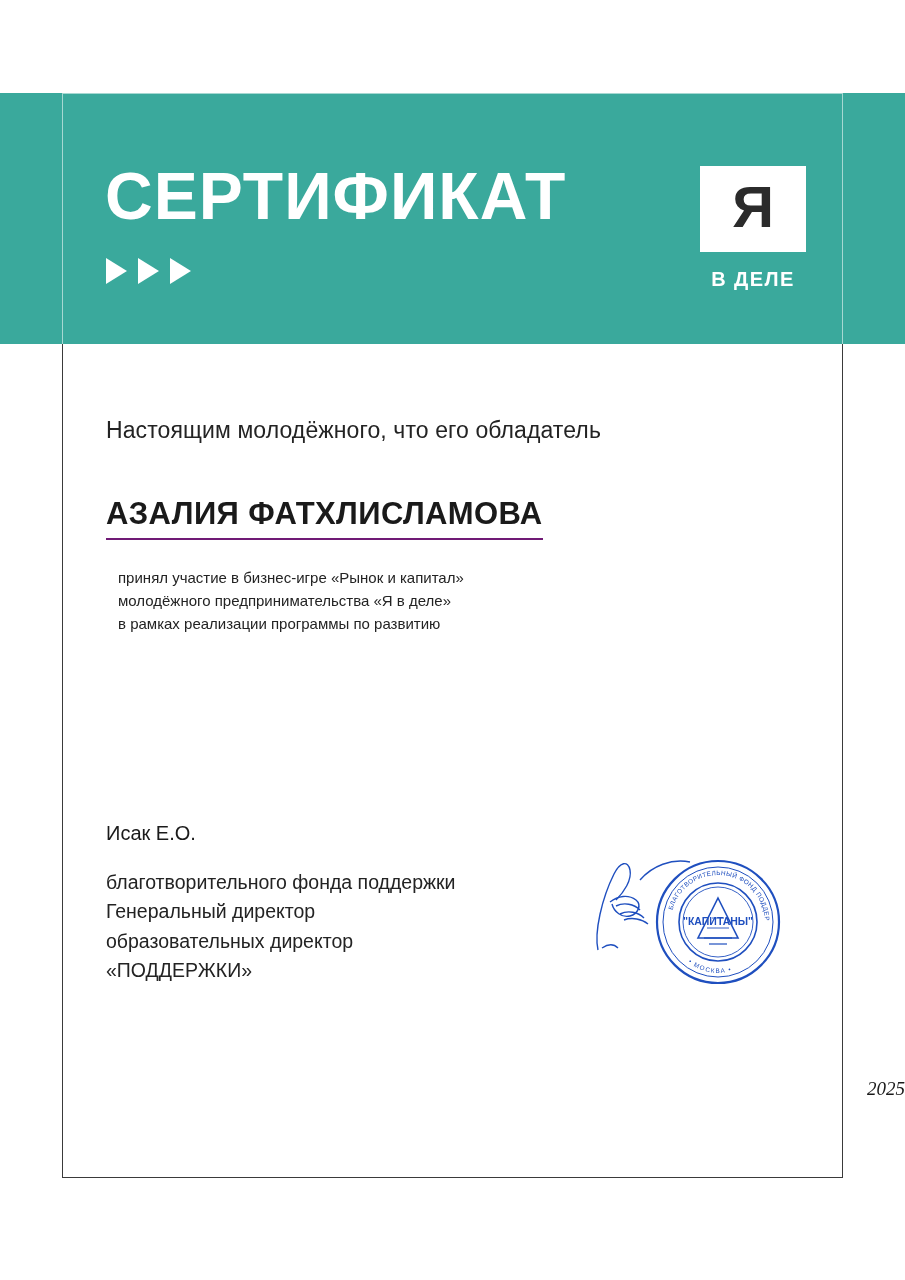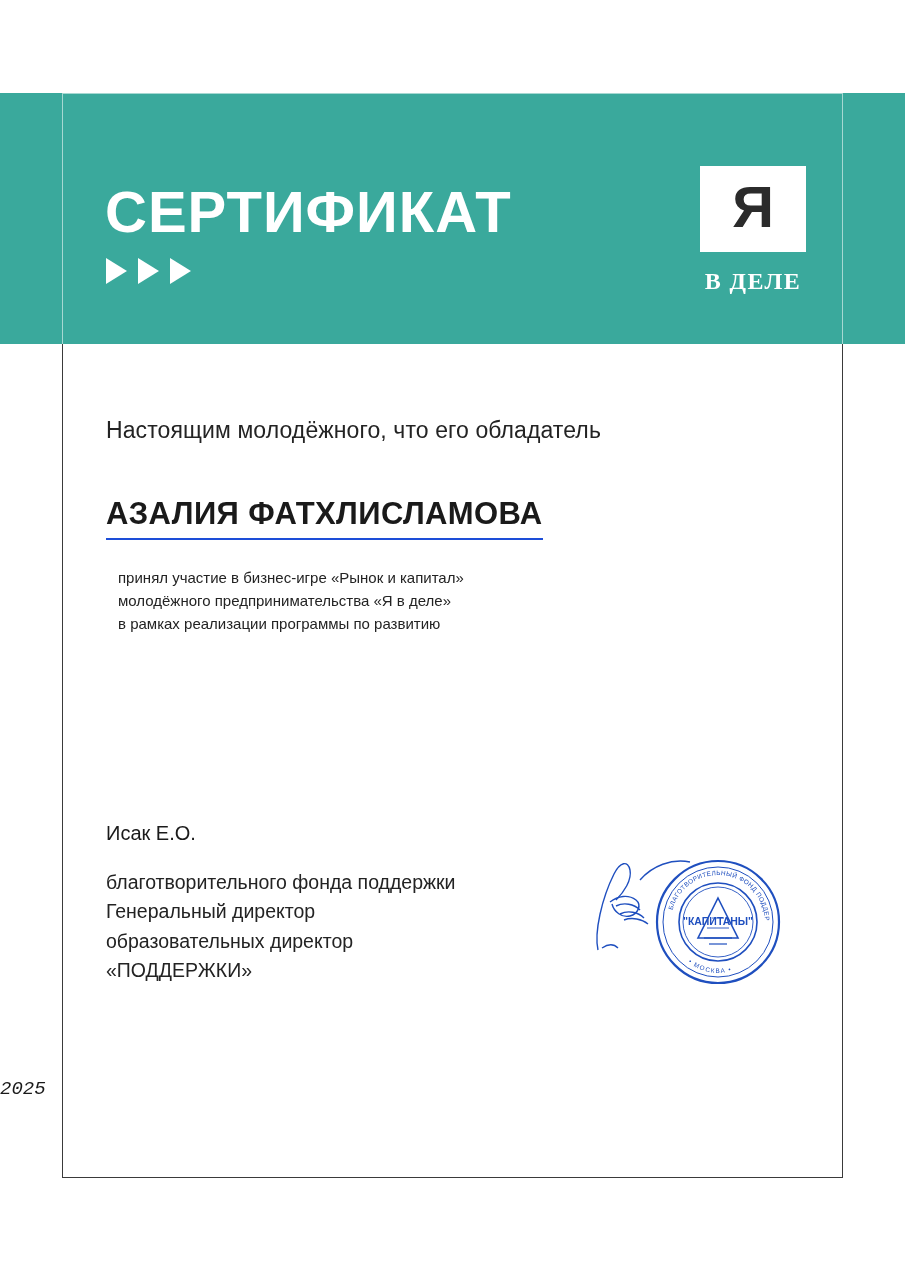--- a/index.html
+++ b/index.html
@@ -41,27 +41,26 @@
     width: 781px;
     height: 251px;
     border-left: 1px solid rgba(255,255,255,0.55);
     border-right: 1px solid rgba(255,255,255,0.55);
     border-top: 1px solid rgba(255,255,255,0.55);
   }
   .cert-title {
     position: absolute;
     left: 105px;
     top: 163px;
-    font-size: 58px;
+    font-size: 66px;
     font-weight: bold;
     letter-spacing: 1px;
     color: #ffffff;
     line-height: 1;
     font-family: "Liberation Sans", sans-serif;
-    margin-top: 20px;
   }
   .arrows {
     position: absolute;
     left: 106px;
     top: 258px;
     display: flex;
     gap: 11px;
     align-items: center;
   }
   .arrow {
@@ -90,43 +89,43 @@
     transform: translateY(-2px);
     font-family: "Liberation Sans", sans-serif;
   }
   .logo-sub {
     position: absolute;
     left: 700px;
     top: 268px;
     width: 106px;
     text-align: center;
     color: #ffffff;
-    font-size: 24px;
+    font-size: 20px;
     font-weight: bold;
     letter-spacing: 1.4px;
-    font-family: Liberation Serif, serif;
+    font-family: Liberation Sans, sans-serif;
   }
   
   .lead {
     position: absolute;
     left: 106px;
     top: 417px;
     font-size: 23px;
     color: #232323;
     letter-spacing: 0.1px;
   }
   .recipient {
     position: absolute;
     left: 106px;
     top: 496px;
     font-size: 31px;
     font-weight: bold;
     color: #1a1a1a;
     letter-spacing: 0.4px;
-    border-bottom: 2px solid #1d4ed8;
+    border-bottom: 2px solid #701a75;
     padding-bottom: 6px;
   }
   .desc {
     position: absolute;
     left: 106px;
     top: 567px;
     font-size: 15px;
     color: #232323;
     line-height: 1.52;
     margin-left: 12px;
@@ -145,25 +144,25 @@
     top: 868px;
     font-size: 19.5px;
     color: #232323;
     line-height: 1.5;
   }
   .year {
     position: absolute;
     left: 0;
     top: 1078px;
     width: 905px;
-    text-align: left;
+    text-align: right;
     font-size: 19px;
     font-style: italic;
     color: #1a1a1a;
-    font-family: Liberation Mono, monospace;
+    font-family: Liberation Serif, serif;
   }
   
   .stamp {
     position: absolute;
     left: 580px;
     top: 840px;
     width: 230px;
     height: 165px;
   }
   .stamp svg { display: block; }

